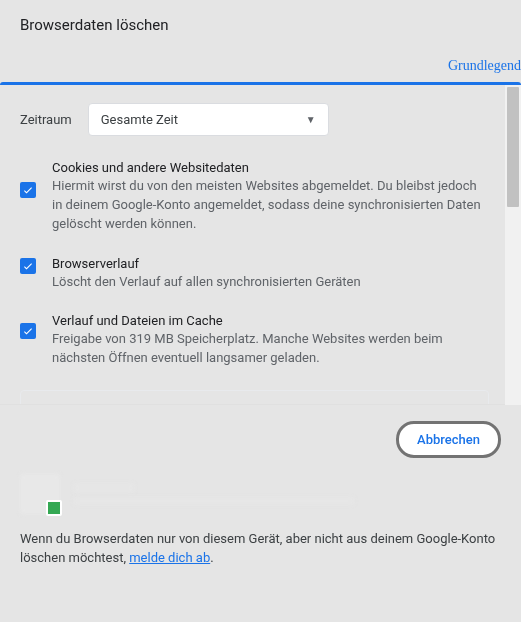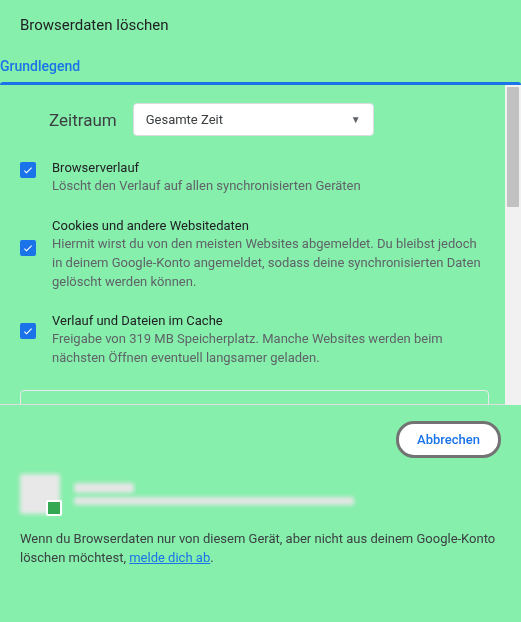--- a/index.html
+++ b/index.html
@@ -11,40 +11,41 @@
       width: 521px;
       height: 622px;
       overflow: hidden;
       position: relative;
     }
     .dialog {
       width: 521px;
       height: 622px;
       display: flex;
       flex-direction: column;
-      background: #86efac;
+      background: #e5e5e5;
       box-shadow: 0 2px 6px rgba(0,0,0,0.2);
     }
     .title {
       font-size: 15px;
       color: #202124;
       padding: 16px 20px 12px 20px;
     }
     .tabs {
       display: flex;
       border-bottom: 1px solid #dadce0;
     }
     .tab {
       flex: 1;
-      text-align: left;
+      text-align: right;
       padding: 12px 0 10px 0;
       font-size: 14px;
       cursor: pointer;
       color: #5f6368;
       position: relative;
+      font-family: Liberation Serif, serif;
     }
     .tab.active {
       color: #1a73e8;
       font-weight: 500;
     }
     .tab.active::after {
       content: '';
       position: absolute;
       bottom: -1px;
       left: 0;
@@ -80,23 +81,22 @@
       background: #c1c1c1;
       border-radius: 1px;
     }
     .row-time {
       display: flex;
       align-items: center;
       gap: 16px;
       margin-bottom: 24px;
     }
     .row-time label {
-      font-size: 17px;
-      color: #3c4043;
-      margin-left: 29px;
+      font-size: 13px;
+      color: #3c4043;
     }
     .select {
       border: 1px solid #dadce0;
       border-radius: 4px;
       padding: 8px 12px;
       width: 241px;
       display: flex;
       justify-content: space-between;
       align-items: center;
       cursor: pointer;
@@ -230,40 +230,40 @@
 
       <div class="row-time">
         <label>Zeitraum</label>
         <div class="select">
           <span>Gesamte Zeit</span>
           <span class="caret">▼</span>
         </div>
       </div>
 
       <div class="check-row">
+        <div class="checkbox" style="margin-top:22px;">
+          <svg viewBox="0 0 24 24">
+              <path fill="#fff" d="M9 16.2l-3.5-3.5L4 14.2 9 19.2 20 8.2l-1.5-1.5z"></path>
+            </svg>
+        </div>
+        <div class="check-label">
+          <div class="heading">Cookies und andere Websitedaten</div>
+          <div class="desc">Hiermit wirst du von den meisten Websites abgemeldet. Du bleibst jedoch in deinem Google-Konto angemeldet, sodass deine synchronisierten Daten gelöscht werden können.</div>
+        </div>
+      </div>
+
+      <div class="check-row">
         <div class="checkbox">
           <svg viewBox="0 0 24 24">
               <path fill="#fff" d="M9 16.2l-3.5-3.5L4 14.2 9 19.2 20 8.2l-1.5-1.5z"></path>
             </svg>
         </div>
         <div class="check-label">
           <div class="heading">Browserverlauf</div>
           <div class="desc">Löscht den Verlauf auf allen synchronisierten Geräten</div>
-        </div>
-      </div>
-
-      <div class="check-row">
-        <div class="checkbox" style="margin-top:22px;">
-          <svg viewBox="0 0 24 24">
-              <path fill="#fff" d="M9 16.2l-3.5-3.5L4 14.2 9 19.2 20 8.2l-1.5-1.5z"></path>
-            </svg>
-        </div>
-        <div class="check-label">
-          <div class="heading">Cookies und andere Websitedaten</div>
-          <div class="desc">Hiermit wirst du von den meisten Websites abgemeldet. Du bleibst jedoch in deinem Google-Konto angemeldet, sodass deine synchronisierten Daten gelöscht werden können.</div>
         </div>
       </div>
 
       <div class="check-row">
         <div class="checkbox" style="margin-top:10px;">
           <svg viewBox="0 0 24 24">
               <path fill="#fff" d="M9 16.2l-3.5-3.5L4 14.2 9 19.2 20 8.2l-1.5-1.5z"></path>
             </svg>
         </div>
         <div class="check-label">

